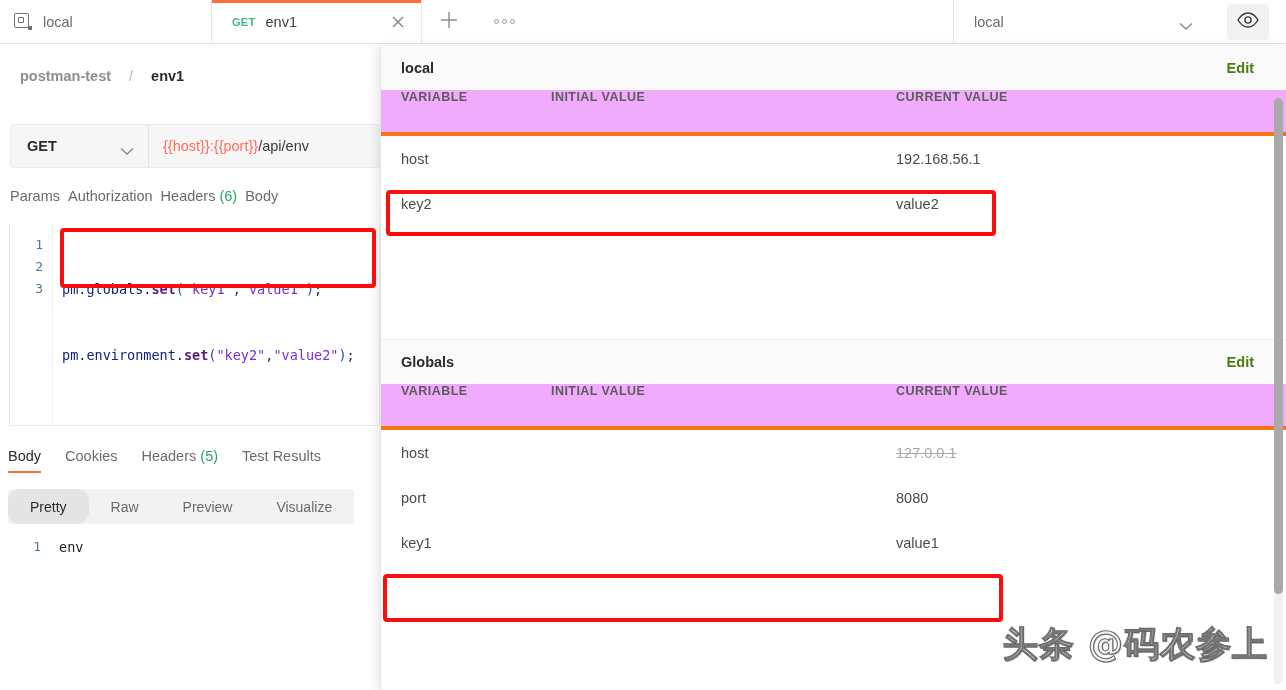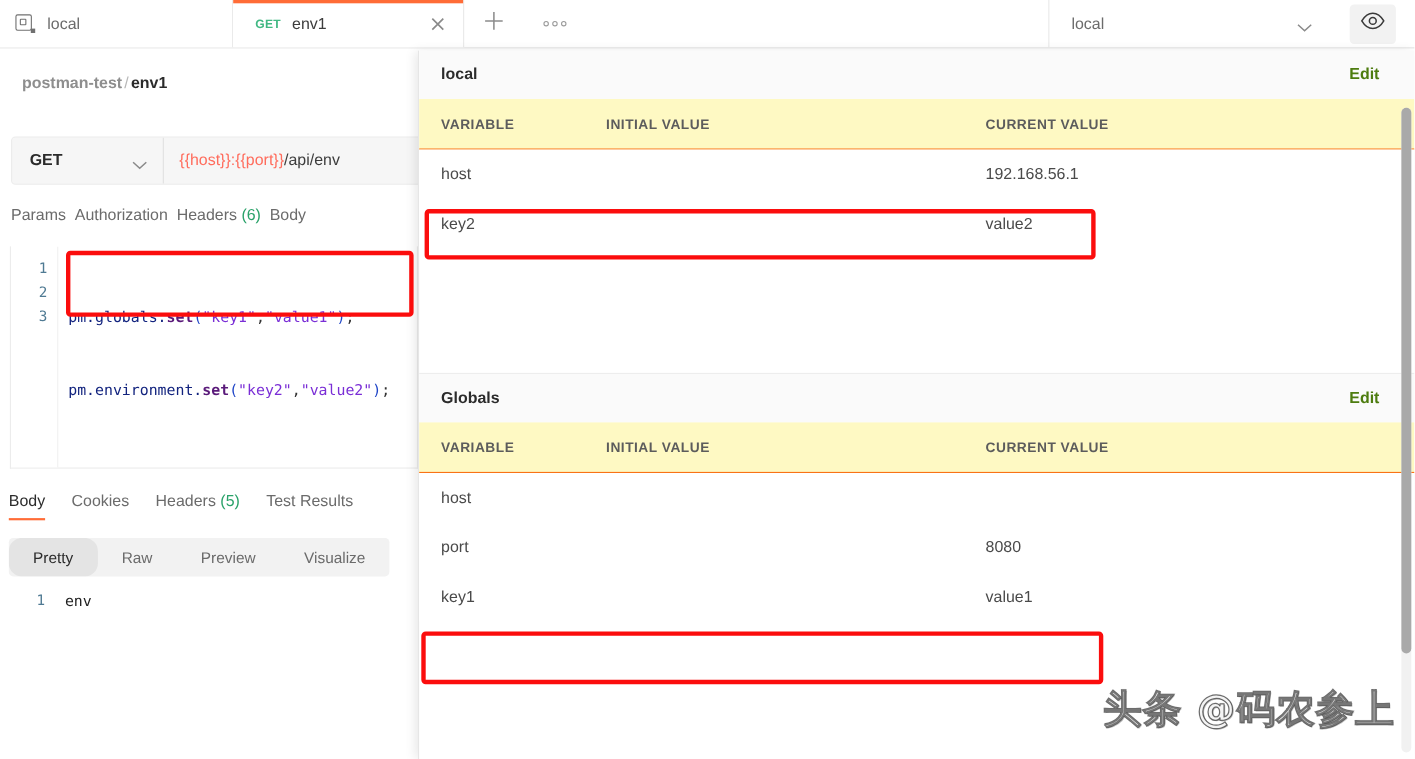--- a/index.html
+++ b/index.html
@@ -80,21 +80,21 @@
     width: 76px; display: flex; align-items: center; justify-content: center;
   }
   .eye-box {
     width: 42px; height: 36px; background: #f2f2f2; border-radius: 4px;
     display: flex; align-items: center; justify-content: center; color: #3a3a3a;
   }
 
   
   .breadcrumb {
     position: absolute; left: 20px; top: 68px; font-size: 14.5px;
-    display: flex; align-items: flex-end; gap: 2px;
+    display: flex; align-items: flex-end; gap: 18px;
   }
   .breadcrumb .crumb { color: #8e8e8e; font-weight: 600; }
   .breadcrumb .sep { color: #b8b8b8; }
   .breadcrumb .leaf { color: #2b2b2b; font-weight: 700; }
 
   .urlrow {
     position: absolute; left: 10px; top: 124px; width: 420px; height: 44px;
     background: #f6f6f6; border: 1px solid #ececec; border-radius: 4px;
     display: flex; align-items: stretch; overflow: hidden;
   }
@@ -184,22 +184,22 @@
   }
   .sec-head {
     display: flex; align-items: center; justify-content: space-between;
     padding: 0 32px 0 20px; height: 44px; background: #fafafa;
   }
   .sec-head .title { font-size: 14.5px; font-weight: 700; color: #2b2b2b; }
   .sec-head .edit { font-size: 14.5px; color: #4d7c0f; font-weight: 600; }
 
   .tbl { width: 100%; }
   .tbl .hrow {
-    display: flex; align-items: center; height: 46px; background: #fef9c3;
-    border-bottom: 1px solid #f97316;
+    display: flex; align-items: flex-start; height: 46px; background: #f0abfc;
+    border-bottom: 4px solid #f97316;
     font-size: 12.5px; font-weight: 700; color: #5c5c5c; letter-spacing: .45px;
   }
   .tbl .drow {
     display: flex; align-items: center; height: 45px;
     font-size: 14.5px; color: #4a4a4a; background: #fff;
   }
   .col-var { width: 170px; padding-left: 20px; }
   .col-init { width: 345px; }
   .col-cur { flex: 1; }
   .struck { text-decoration: line-through; color: #a8a8a8; }
@@ -393,20 +393,21 @@
     </div>
     <div class="tbl">
       <div class="hrow">
         <div class="col-var">VARIABLE</div>
         <div class="col-init">INITIAL VALUE</div>
         <div class="col-cur">CURRENT VALUE</div>
       </div>
       <div class="drow">
         <div class="col-var">host</div>
         <div class="col-init"></div>
+        <div class="col-cur struck">127.0.0.1</div>
       </div>
       <div class="drow">
         <div class="col-var">port</div>
         <div class="col-init"></div>
         <div class="col-cur">8080</div>
       </div>
       <div class="drow">
         <div class="col-var">key1</div>
         <div class="col-init"></div>
         <div class="col-cur">value1</div>

